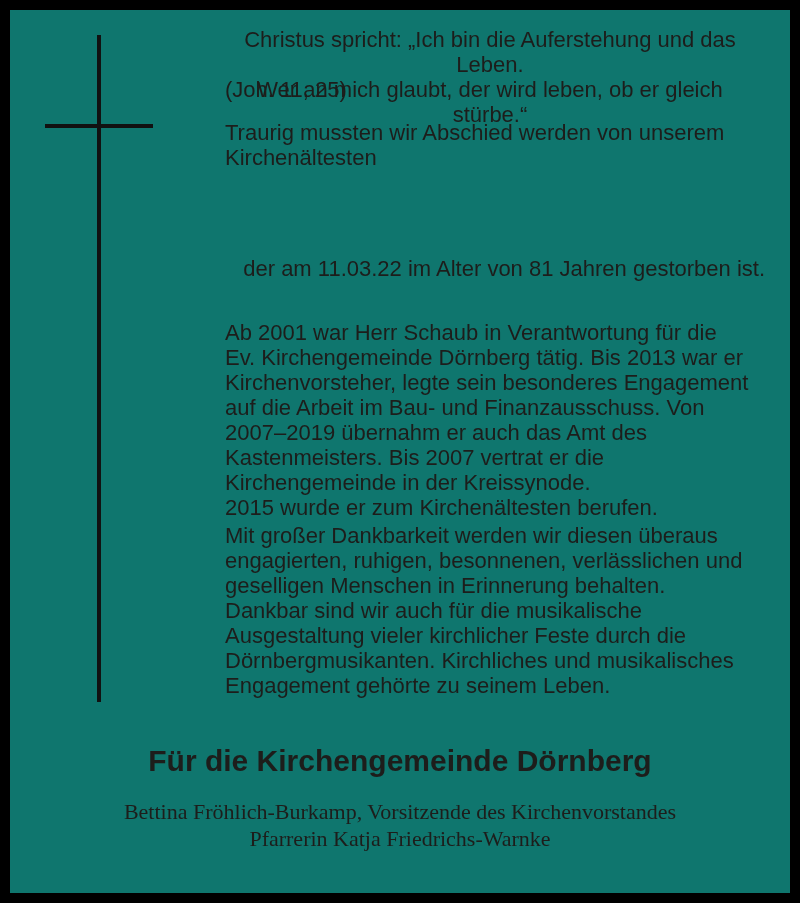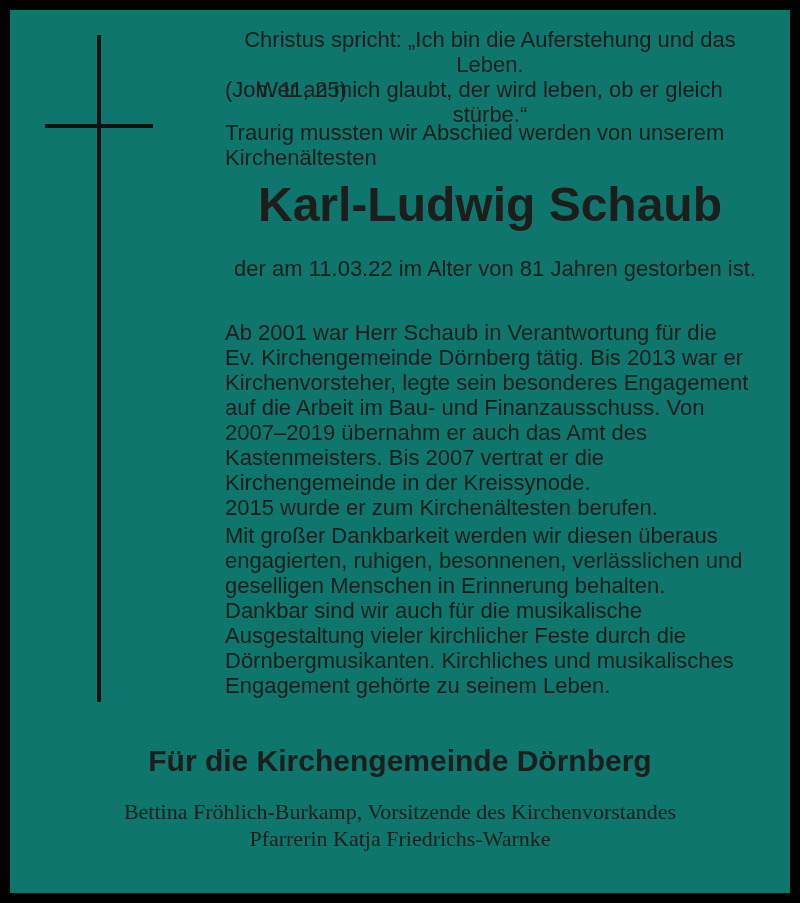--- a/index.html
+++ b/index.html
@@ -59,21 +59,21 @@
   .name {
     left: 225px; top: 180px; width: 530px;
     font-size: 48px;
     line-height: 50px;
     font-weight: bold;
     text-align: center;
     white-space: nowrap;
   }
   .death-line {
     left: 225px; top: 256px; width: 540px;
-    text-align: center;
+    text-align: right;
     white-space: nowrap;
   }
   .para1 {
     left: 225px; top: 320px; width: 535px;
   }
   .para2 {
     left: 225px; top: 523px; width: 535px;
   }
   .footer-title {
     left: 0px; top: 744px; width: 800px;
@@ -100,21 +100,20 @@
   </div>
 
   <div class="tb quote-lines">Christus spricht: „Ich bin die Auferstehung und das Leben.
 Wer an mich glaubt, der wird leben, ob er gleich stürbe.“</div>
 
   <div class="tb quote-ref">(Joh. 11, 25)</div>
 
   <div class="tb intro">Traurig mussten wir Abschied werden von unserem
 Kirchenältesten</div>
 
-  <div class="tb name">Karl-Ludwig Schaub</div>
 
   <div class="tb death-line">der am 11.03.22 im Alter von 81 Jahren gestorben ist.</div>
 
   <div class="tb para1">Ab 2001 war Herr Schaub in Verantwortung für die
 Ev. Kirchengemeinde Dörnberg tätig. Bis 2013 war er
 Kirchenvorsteher, legte sein besonderes Engagement
 auf die Arbeit im Bau- und Finanzausschuss. Von
 2007–2019 übernahm er auch das Amt des
 Kastenmeisters. Bis 2007 vertrat er die
 Kirchengemeinde in der Kreissynode.

